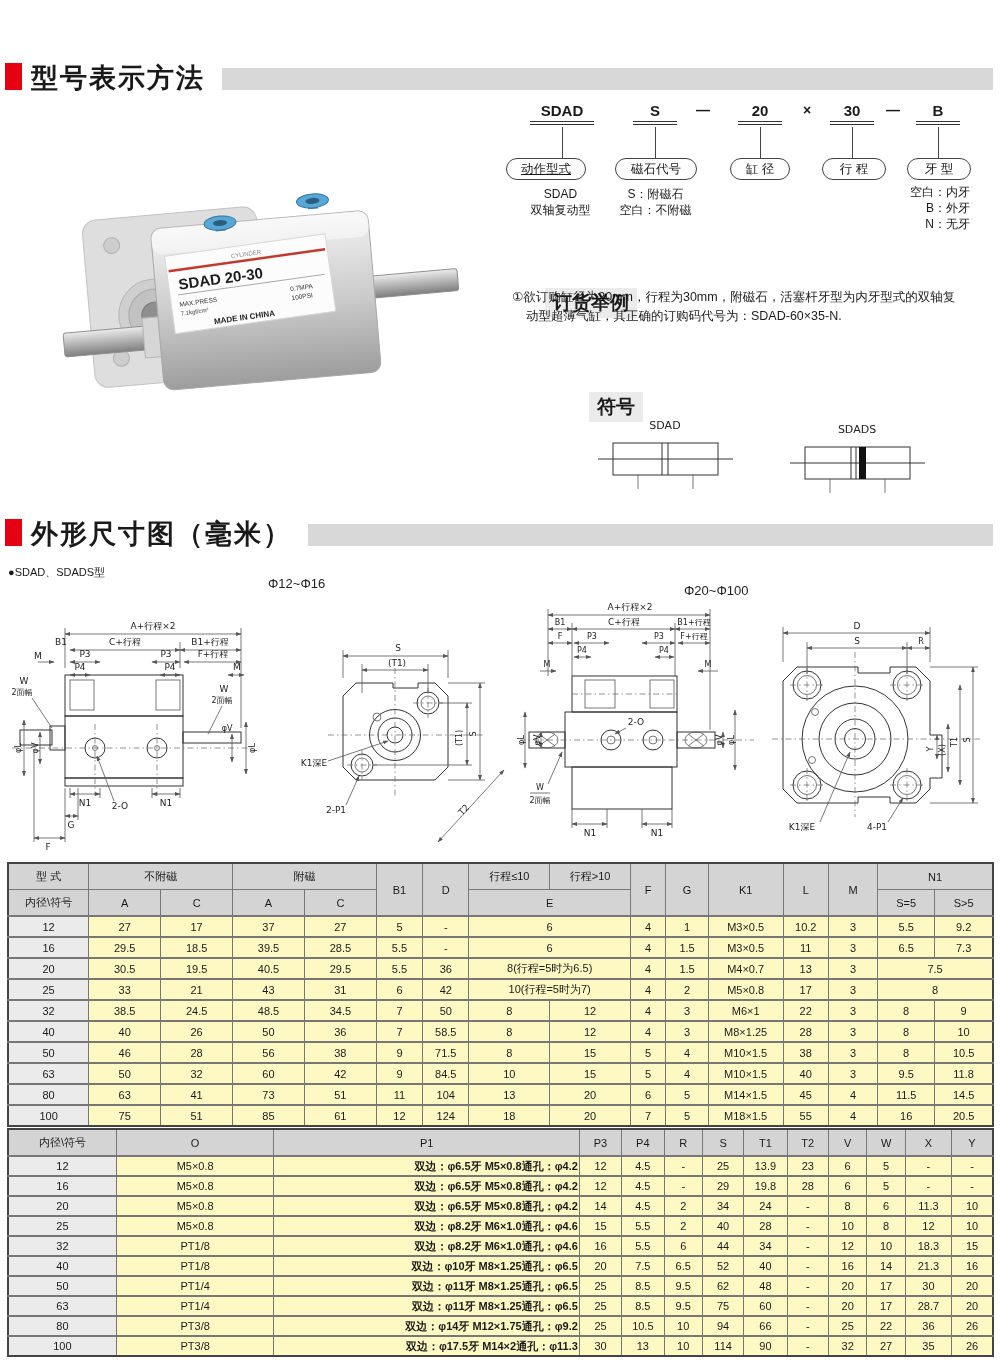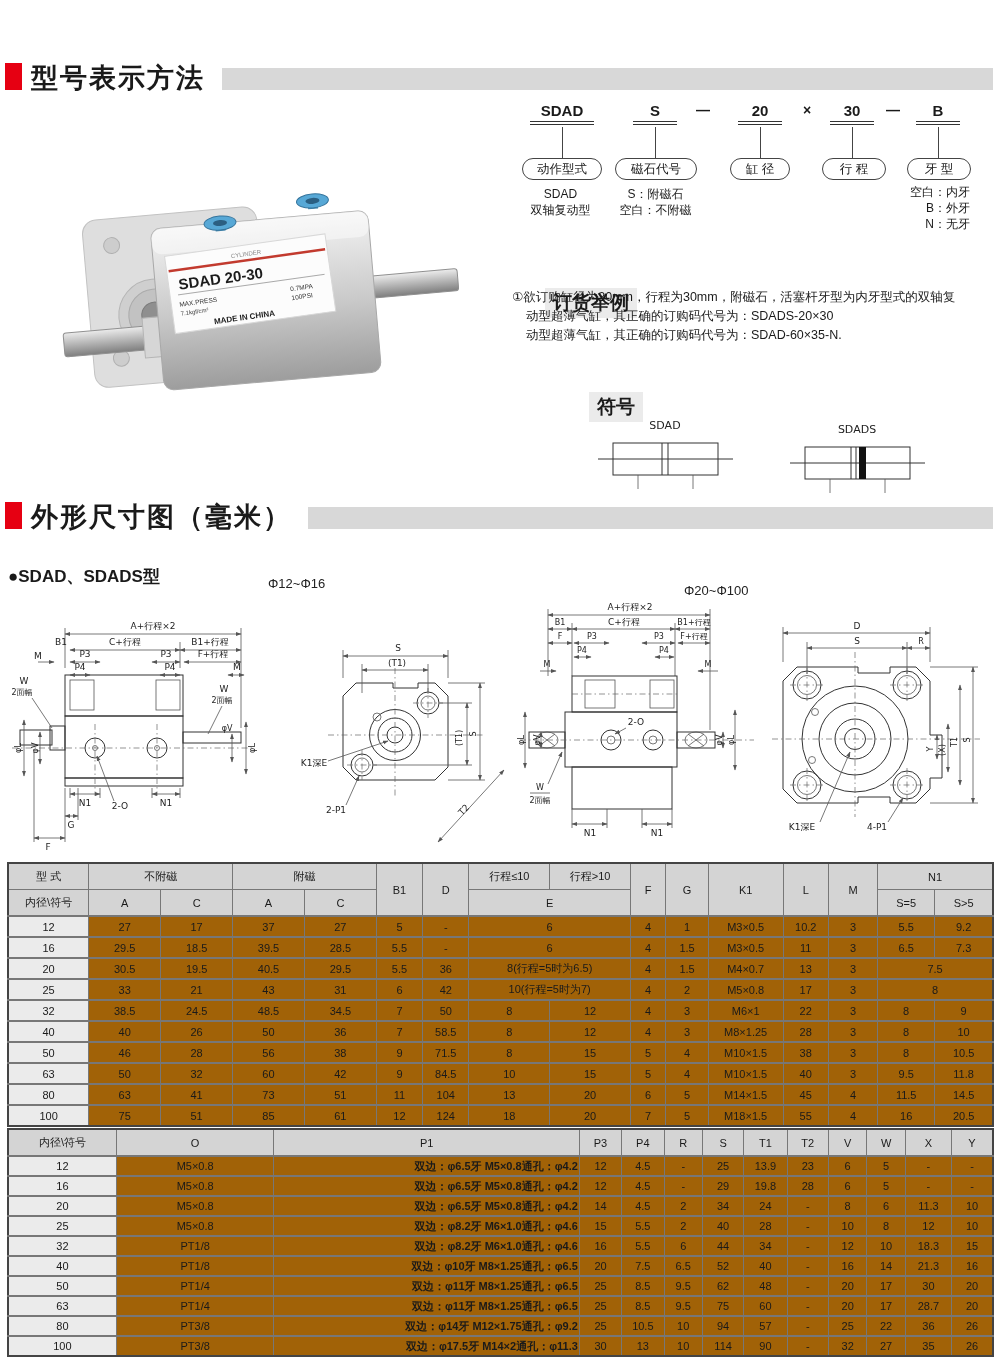--- a/index.html
+++ b/index.html
@@ -25,24 +25,24 @@
   .order-items{position:absolute;font-size:12.5px;line-height:19px;width:480px;}
   .order-l2{padding-left:14px;}
   
   .draw{position:absolute;}
   .dln{stroke:#333;stroke-width:1;fill:none;}
   .thin{stroke:#555;stroke-width:0.8;fill:none;}
   .dim{stroke:#555;stroke-width:0.8;fill:none;}
   .cl{stroke:#666;stroke-width:0.7;fill:none;stroke-dasharray:6 3 1.5 3;}
   .dt{font-size:9px;fill:#222;text-anchor:middle;font-family:"DejaVu Sans",sans-serif;}
   .dts{font-size:8px;fill:#222;text-anchor:middle;font-family:"DejaVu Sans",sans-serif;}
-  .sub-title{position:absolute;font-size:17px;font-weight:bold;}
+  .sub-title{position:absolute;font-size:11px;font-weight:normal;}
   .range-label{position:absolute;font-size:13px;color:#222;}
   
-  table{border-collapse:collapse;table-layout:fixed;width:987px;font-size:11px;background:#a16207;}
+  table{border-collapse:collapse;table-layout:fixed;width:987px;font-size:11px;background:#fef9c3;}
   th,td{border:1px solid #777;text-align:center;padding:0 1px;overflow:hidden;white-space:nowrap;}
   th{background:#d4d4d4;font-weight:normal;height:25px;font-size:11px;}
   #t1 tbody td{height:19px;}
   #t2 tbody td{height:18px;}
   td.rowhead{background:#ebebeb;}
   td.pl{text-align:right;padding-left:42px;font-weight:bold;}
   table{border:2px solid #444;}
   #t1 tbody tr td, #t2 tbody tr td{border-top-width:2px;}
   .sym-label{font-size:11px;fill:#222;text-anchor:middle;font-family:"DejaVu Sans",sans-serif;}
 </style>
@@ -116,21 +116,21 @@
   <div class="code" style="left:830px;top:102px;width:44px;">30</div>
   <div class="sep" style="left:886px;top:102px;">—</div>
   <div class="code" style="left:916px;top:102px;width:44px;">B</div>
 
   <div class="vline" style="left:562px;top:127px;height:31px;"></div>
   <div class="vline" style="left:655px;top:127px;height:31px;"></div>
   <div class="vline" style="left:760px;top:127px;height:31px;"></div>
   <div class="vline" style="left:852px;top:127px;height:31px;"></div>
   <div class="vline" style="left:938px;top:127px;height:31px;"></div>
 
-  <div class="pill" style="left:522px;top:158px;width:78px;">动作型式</div>
+  <div class="pill" style="left:506px;top:158px;width:78px;text-decoration:underline;">动作型式</div>
   <div class="pill" style="left:615px;top:158px;width:80px;">磁石代号</div>
   <div class="pill" style="left:730px;top:158px;width:58px;">缸 径</div>
   <div class="pill" style="left:822px;top:158px;width:62px;">行 程</div>
   <div class="pill" style="left:907px;top:158px;width:62px;">牙 型</div>
 
   <div class="mc-desc" style="left:503px;top:186px;width:115px;">
     <div>SDAD</div>
     <div>双轴复动型</div>
   </div>
   <div class="mc-desc" style="left:598px;top:186px;width:115px;">
@@ -139,21 +139,20 @@
   </div>
   <div class="mc-desc right" style="left:878px;top:184px;width:92px;">
     <div>空白：内牙</div>
     <div>B：外牙</div>
     <div>N：无牙</div>
   </div>
 
   <div class="blk-title" style="left:545px;top:248px;margin-top:40px;">订货举例</div>
   <div class="order-items" style="left:512px;top:288px;">
     <div>①欲订购缸径为20mm，行程为30mm，附磁石，活塞杆牙型为内牙型式的双轴复</div>
-    <div class="order-l2">动型超薄气缸，其正确的订购码代号为：SDADS-20×30</div>
     <div class="order-l2">动型超薄气缸，其正确的订购码代号为：SDAD-60×35-N.</div>
   </div>
 
   <div class="blk-title" style="left:545px;top:392px;margin-left:44px;">符号</div>
   <svg class="draw" style="left:598px;top:418px;" width="135" height="75" viewBox="0 0 135 75">
     <text x="67" y="11" class="sym-label">SDAD</text>
     <line x1="0" y1="41" x2="135" y2="41" class="dln"></line>
     <rect x="15" y="25" width="105" height="32" fill="#fff" class="dln"></rect>
     <line x1="64" y1="25" x2="64" y2="57" class="dln"></line>
     <line x1="70" y1="25" x2="70" y2="57" class="dln"></line>
@@ -164,21 +163,21 @@
     <text x="67" y="11" class="sym-label">SDADS</text>
     <line x1="0" y1="41" x2="135" y2="41" class="dln"></line>
     <rect x="15" y="25" width="105" height="32" fill="#fff" class="dln"></rect>
     <line x1="61" y1="25" x2="61" y2="57" class="dln"></line>
     <line x1="66" y1="25" x2="66" y2="57" class="dln"></line>
     <rect x="69" y="25" width="7" height="32" fill="#111"></rect>
     <line x1="40" y1="57" x2="40" y2="71" class="thin"></line>
     <line x1="95" y1="57" x2="95" y2="71" class="thin"></line>
   </svg>
 
-  <div class="sec-head" style="top:499px;">
+  <div class="sec-head" style="top:516px;">
     <div class="red-block"></div>
     <div class="sec-title">外形尺寸图（毫米）</div>
     <div class="gray-bar" style="left:308px;width:685px;"></div>
   </div>
   <div class="sub-title" style="left:8px;top:565px;">●SDAD、SDADS型</div>
   <div class="range-label" style="left:268px;top:576px;">Φ12~Φ16</div>
   <div class="range-label" style="left:684px;top:583px;">Φ20~Φ100</div>
 
   <svg class="draw" style="left:8px;top:598px;" width="250" height="256" viewBox="0 0 250 256">
     <defs>
@@ -822,21 +821,21 @@
           <td>20</td>
         </tr>
         <tr>
           <td class="rowhead">80</td>
           <td>PT3/8</td>
           <td class="pl">双边：φ14牙 M12×1.75通孔：φ9.2</td>
           <td>25</td>
           <td>10.5</td>
           <td>10</td>
           <td>94</td>
-          <td>57</td>
+          <td>66</td>
           <td>-</td>
           <td>25</td>
           <td>22</td>
           <td>36</td>
           <td>26</td>
         </tr>
         <tr>
           <td class="rowhead">100</td>
           <td>PT3/8</td>
           <td class="pl">双边：φ17.5牙 M14×2通孔：φ11.3</td>

